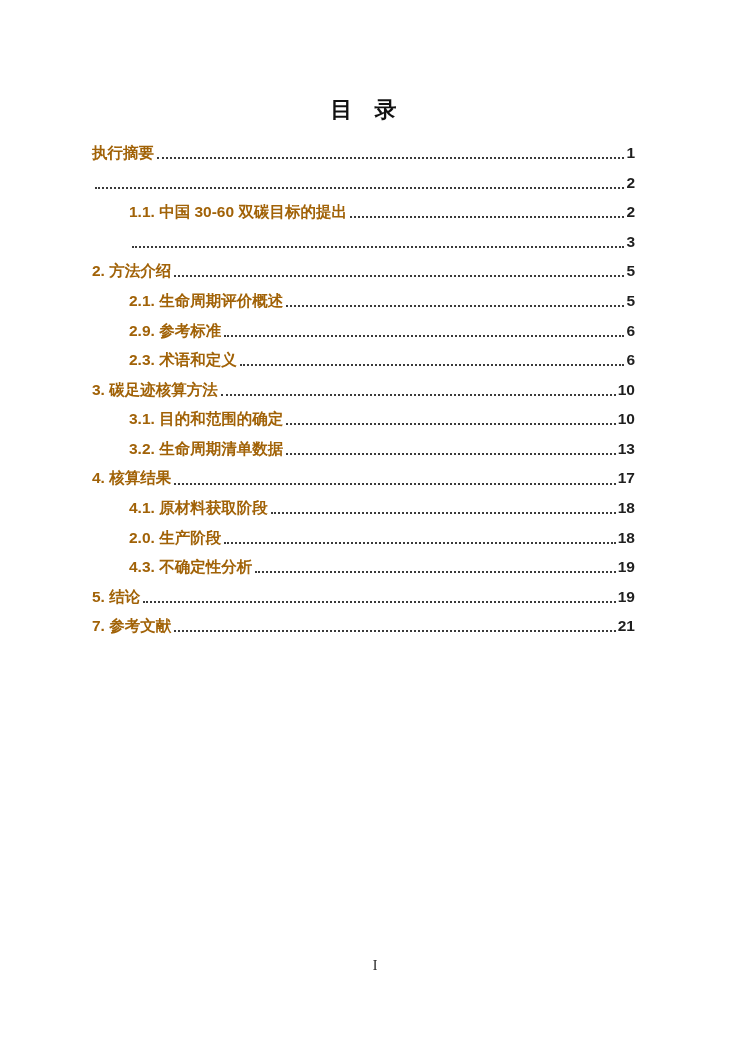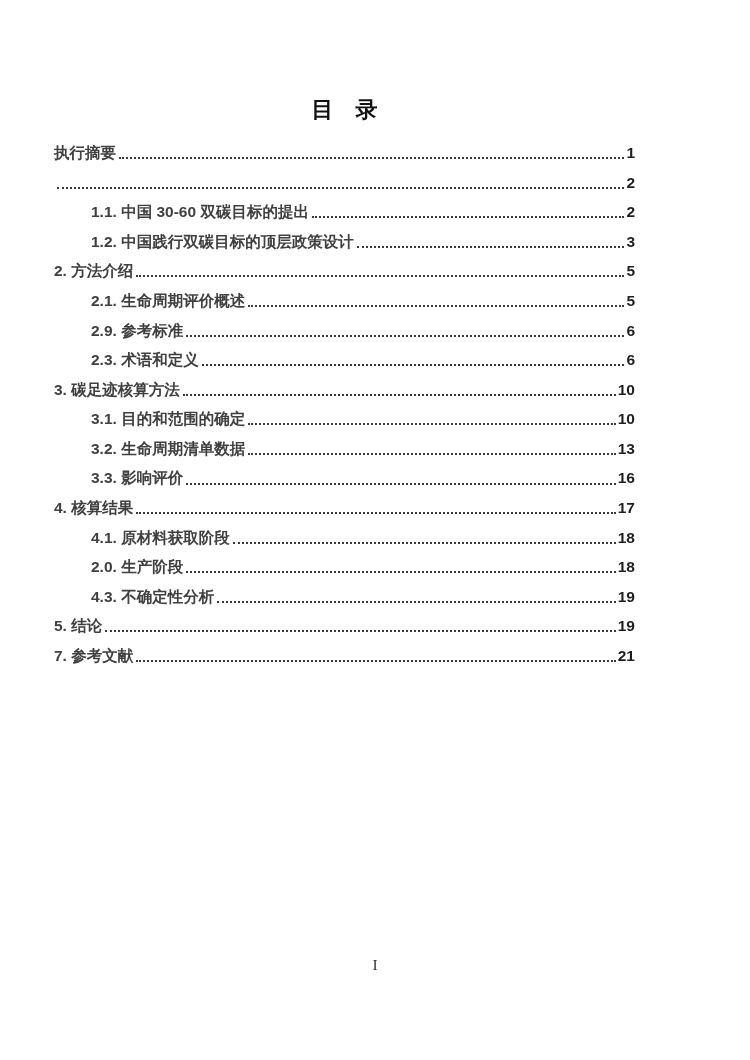--- a/index.html
+++ b/index.html
@@ -6,21 +6,21 @@
     margin: 0;
     padding: 0;
     background: #ffffff;
   }
   .page {
     position: relative;
     width: 750px;
     height: 1060px;
     background: #ffffff;
     box-sizing: border-box;
-    padding: 97px 115px 0 54px;
+    padding: 97px 115px 0 92px;
     font-family: "Liberation Sans", "DejaVu Sans", sans-serif;
     color: #1f1f1f;
     overflow: hidden;
   }
   .title {
     margin: 0 0 14px 0;
     text-align: center;
     font-size: 22px;
     font-weight: 700;
     line-height: 1.2;
@@ -39,21 +39,21 @@
     cursor: default;
   }
   .toc-row.lvl1 {
     padding-left: 37px;
   }
   .toc-label {
     line-height: 1.1;
     font-size: 15.5px;
     font-weight: 600;
     white-space: nowrap;
-    color: #404040;
+    color: #a16207;
   }
   .toc-leader {
     flex: 1;
     min-width: 12px;
     border-bottom: 2px dotted #3a3a3a;
     margin: 0 2px 2px 3px;
     height: 0;
   }
   .toc-page {
     line-height: 1.1;
@@ -87,21 +87,20 @@
       <div class="toc-row lvl0">
         <span class="toc-leader"></span>
         <span class="toc-page">2</span>
       </div>
       <div class="toc-row lvl1">
         <span class="toc-label">1.1. 中国 30-60 双碳目标的提出</span>
         <span class="toc-leader"></span>
         <span class="toc-page">2</span>
       </div>
       <div class="toc-row lvl1">
-        <span class="toc-label">1.2. 中国践行双碳目标的顶层政策设计</span>
         <span class="toc-leader"></span>
         <span class="toc-page">3</span>
       </div>
       <div class="toc-row lvl0">
         <span class="toc-label">2. 方法介绍</span>
         <span class="toc-leader"></span>
         <span class="toc-page">5</span>
       </div>
       <div class="toc-row lvl1">
         <span class="toc-label">2.1. 生命周期评价概述</span>
@@ -126,25 +125,20 @@
       <div class="toc-row lvl1">
         <span class="toc-label">3.1. 目的和范围的确定</span>
         <span class="toc-leader"></span>
         <span class="toc-page">10</span>
       </div>
       <div class="toc-row lvl1">
         <span class="toc-label">3.2. 生命周期清单数据</span>
         <span class="toc-leader"></span>
         <span class="toc-page">13</span>
       </div>
-      <div class="toc-row lvl1">
-        <span class="toc-label">3.3. 影响评价</span>
-        <span class="toc-leader"></span>
-        <span class="toc-page">16</span>
-      </div>
       <div class="toc-row lvl0">
         <span class="toc-label">4. 核算结果</span>
         <span class="toc-leader"></span>
         <span class="toc-page">17</span>
       </div>
       <div class="toc-row lvl1">
         <span class="toc-label">4.1. 原材料获取阶段</span>
         <span class="toc-leader"></span>
         <span class="toc-page">18</span>
       </div>

